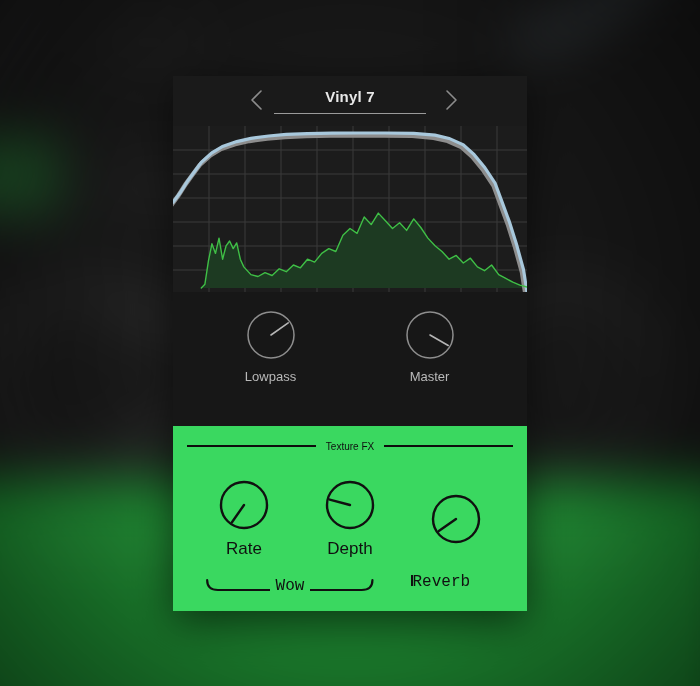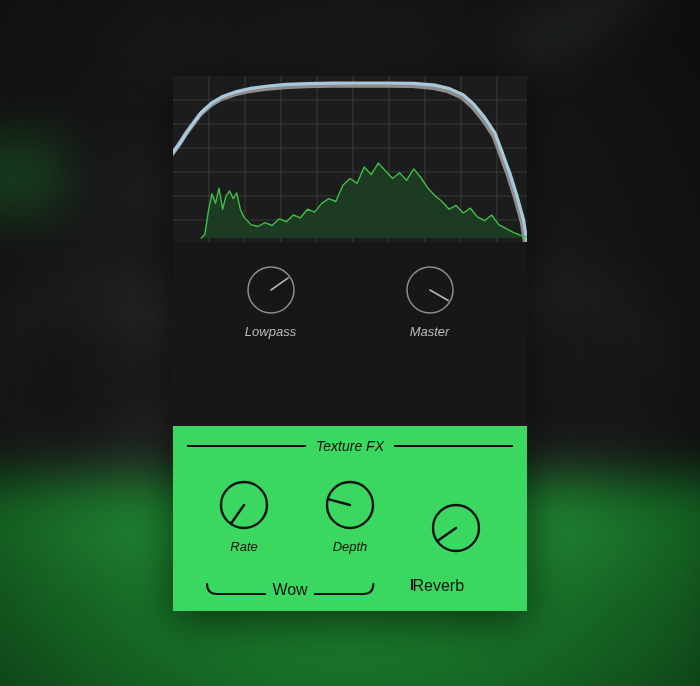--- a/index.html
+++ b/index.html
@@ -113,49 +113,48 @@
   .eq-head .txt{ font-size:14px; color:#a6a6a6; white-space:nowrap; }
 
   
   .eq-display{
     position:relative; height:166px; background:#1c1c1c; overflow:hidden;
   }
   .eq-display svg{ position:absolute; inset:0; }
 
   
   .knob-row{
-    display:flex; justify-content:space-around; align-items:flex-end;
+    display:flex; justify-content:space-around; align-items:center;
     padding:12px 18px 0 18px;
-    font-style:italic;
   }
   .knob-cell{ display:flex; flex-direction:column; align-items:center; width:96px; }
   .knob{ width:50px; height:50px; }
   .knob-label{
     margin-top:10px; font-size:13px; line-height:1;
   }
 
   .eq-knobs{ height:96px; background:#171717; }
   .eq-knobs .knob-label{ color:#b9b9b9; }
 
   
   .fx{
     position:absolute; left:0; right:0; top:350px; bottom:0;
     background:#3ad860;
   }
   .fx-head{
     height:40px; display:flex; align-items:center; gap:10px; padding:0 14px;
   }
   .fx-head .rule{ flex:1; height:2px; background:#0d0d0d; }
-  .fx-head .txt{ font-size:14px; color:#101010; white-space:nowrap;font-style:italic; }
-  .fx .knob-label{ color:#101010; font-size:13px; }
+  .fx-head .txt{ font-size:10px; color:#101010; white-space:nowrap; }
+  .fx .knob-label{ color:#101010; font-size:17px; }
   .fx-knobs{ padding-top:14px; }
 
   
   .groups{
-    position:relative; height:46px; margin-top:20px;
+    position:relative; height:46px; margin-top:12px;font-family:Liberation Mono, monospace;
   }
   .group-wow{
     position:absolute; left:32px; top:2px; width:170px; height:30px;
     display:flex; align-items:center; gap:6px;
   }
   .group-wow .brace{ flex:1; height:14px; }
   .group-wow .txt{ font-size:16px; color:#101010; white-space:nowrap; }
   .group-rev{
     position:absolute; left:238px; top:0px; width:84px;
     display:flex; align-items:center;
@@ -188,20 +187,38 @@
       <div class="bg-pill p1"></div>
       <div class="bg-pill p2"></div>
       <div class="bg-arc"></div>
       <div class="bg-arc2"></div>
     </div>
     <div class="bg-vignette"></div>
   </div>
 
   <div id="plugin">
 
+    <div class="header">
+      <div class="chev left">
+        <svg width="26" height="26" viewBox="0 0 26 26">
+          <polyline points="16,4 7,13 16,22" fill="none" stroke="#8c8c8c" stroke-width="1.6" stroke-linecap="round" stroke-linejoin="round"></polyline>
+        </svg>
+      </div>
+
+      <div class="preset-wrap">
+        <div class="preset-name">Vinyl 7</div>
+        <div class="preset-underline"></div>
+      </div>
+
+      <div class="chev right">
+        <svg width="26" height="26" viewBox="0 0 26 26">
+          <polyline points="10,4 19,13 10,22" fill="none" stroke="#8c8c8c" stroke-width="1.6" stroke-linecap="round" stroke-linejoin="round"></polyline>
+        </svg>
+      </div>
+    </div>
 
 
     <div class="eq-display">
       <svg id="eq-svg" width="354" height="166" viewBox="0 0 354 166" preserveAspectRatio="none">
         <g id="eq-grid">
             <line x1="36" y1="0" x2="36" y2="166" stroke="#3a3a3a" stroke-width="1"></line>
             <line x1="72" y1="0" x2="72" y2="166" stroke="#3a3a3a" stroke-width="1"></line>
             <line x1="108" y1="0" x2="108" y2="166" stroke="#3a3a3a" stroke-width="1"></line>
             <line x1="144" y1="0" x2="144" y2="166" stroke="#3a3a3a" stroke-width="1"></line>
             <line x1="180" y1="0" x2="180" y2="166" stroke="#3a3a3a" stroke-width="1"></line>

